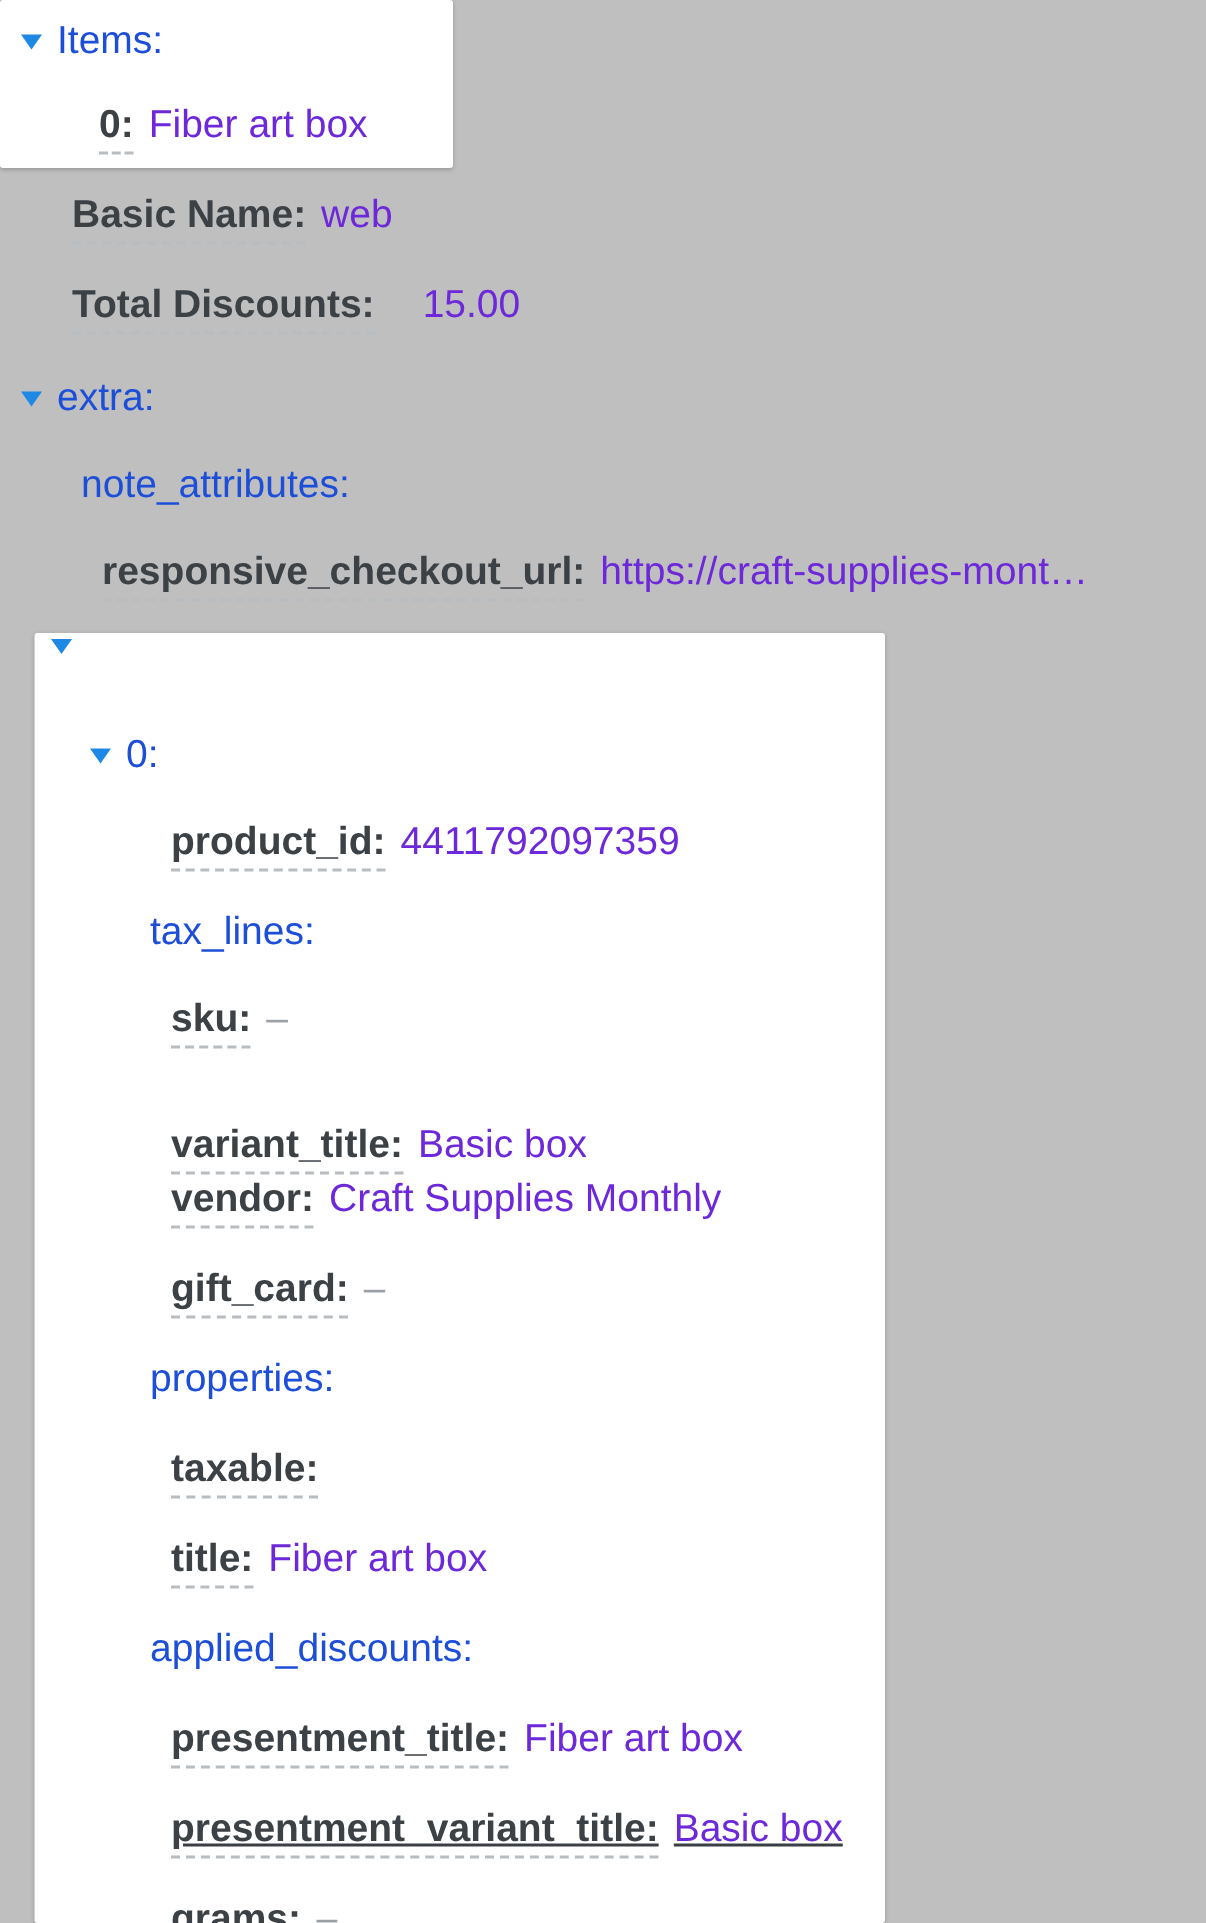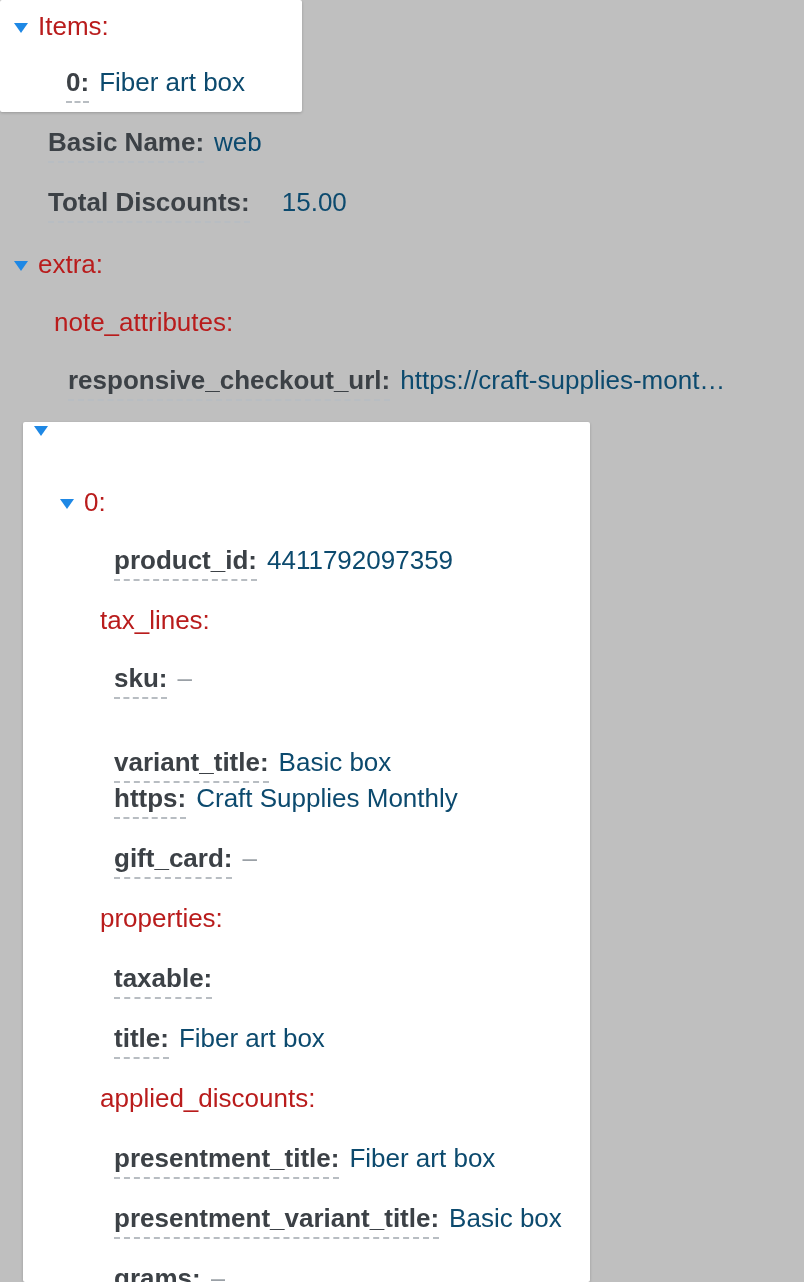--- a/index.html
+++ b/index.html
@@ -35,26 +35,26 @@
   .key {
     font-weight: 600;
     color: #3c4146;
     border-bottom: 2px dashed #b8bdc2;
     padding-bottom: 1px;
     display: inline-block;
     white-space: nowrap;
   }
   .key-plain {
     font-weight: 400;
-    color: #b91c1c;
+    color: #1d4ed8;
     display: inline-block;
     white-space: nowrap;
   }
   .val {
-    color: #0c4a6e;
+    color: #6d28d9;
     font-weight: 400;
     white-space: nowrap;
     overflow: hidden;
     text-overflow: ellipsis;
   }
   .dash { color: #9aa0a6; }
   
   .fs { font-size: 26px; line-height: 1.3; }
   
 </style>
@@ -121,21 +121,21 @@
   <span class="key">sku:</span>
   <span class="val dash">–</span>
 </div>
 
 <div class="row fs" style="position:absolute; left:114px; top:722px;margin-top:24px;">
   <span class="key">variant_title:</span>
   <span class="val">Basic box</span>
 </div>
 
 <div class="row fs" style="position:absolute; left:114px; top:782px;">
-  <span class="key">https:</span>
+  <span class="key">vendor:</span>
   <span class="val">Craft Supplies Monthly</span>
 </div>
 
 <div class="row fs" style="position:absolute; left:114px; top:842px;">
   <span class="key">gift_card:</span>
   <span class="val dash">–</span>
 </div>
 
 <div class="row fs" style="position:absolute; left:100px; top:902px;">
   <span class="key-plain">properties:</span>
@@ -152,21 +152,21 @@
 
 <div class="row fs" style="position:absolute; left:100px; top:1082px;">
   <span class="key-plain">applied_discounts:</span>
 </div>
 
 <div class="row fs" style="position:absolute; left:114px; top:1142px;">
   <span class="key">presentment_title:</span>
   <span class="val">Fiber art box</span>
 </div>
 
-<div class="row fs" style="position:absolute; left:114px; top:1202px;">
+<div class="row fs" style="position:absolute; left:114px; top:1202px;text-decoration:underline;">
   <span class="key">presentment_variant_title:</span>
   <span class="val">Basic box</span>
 </div>
 
 <div class="row fs" style="position:absolute; left:114px; top:1262px;">
   <span class="key">grams:</span>
   <span class="val dash">–</span>
 </div>
 
 </body></html>

